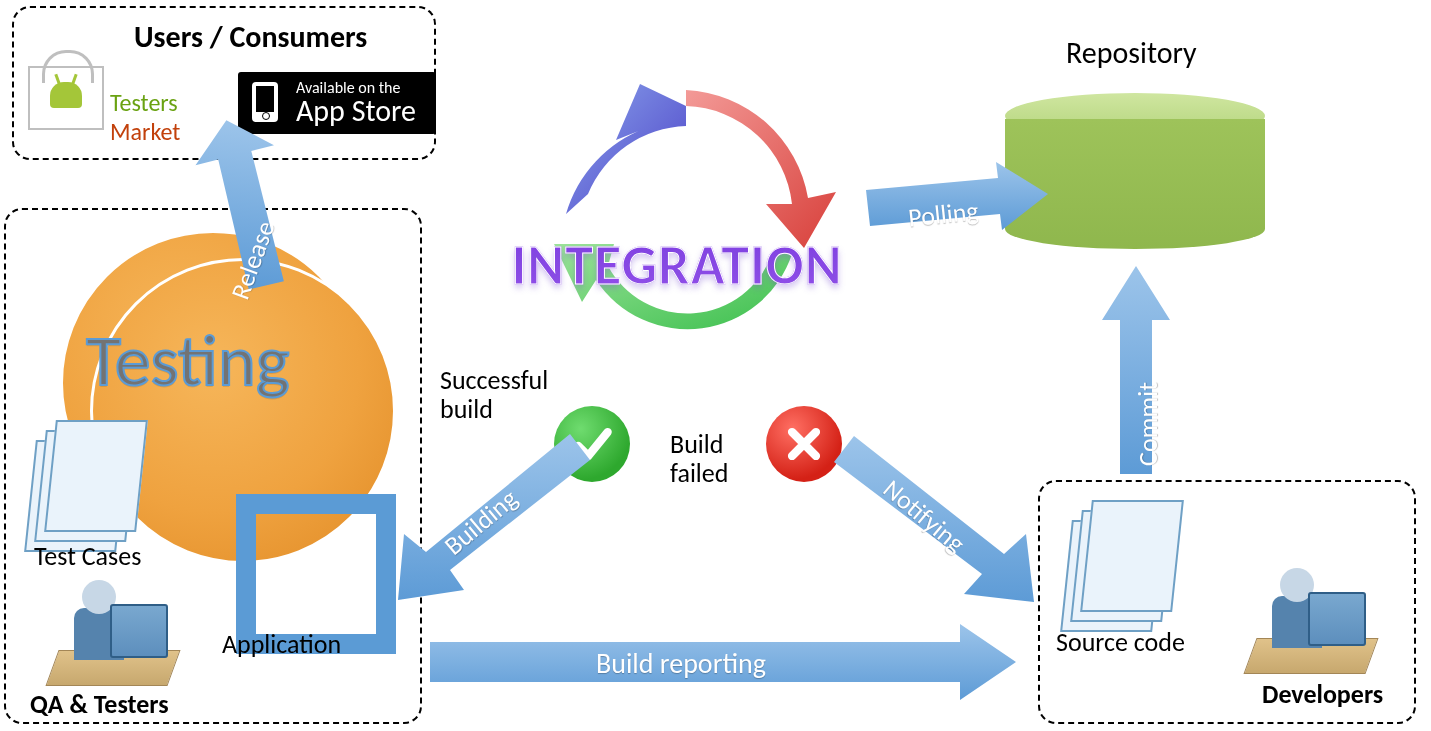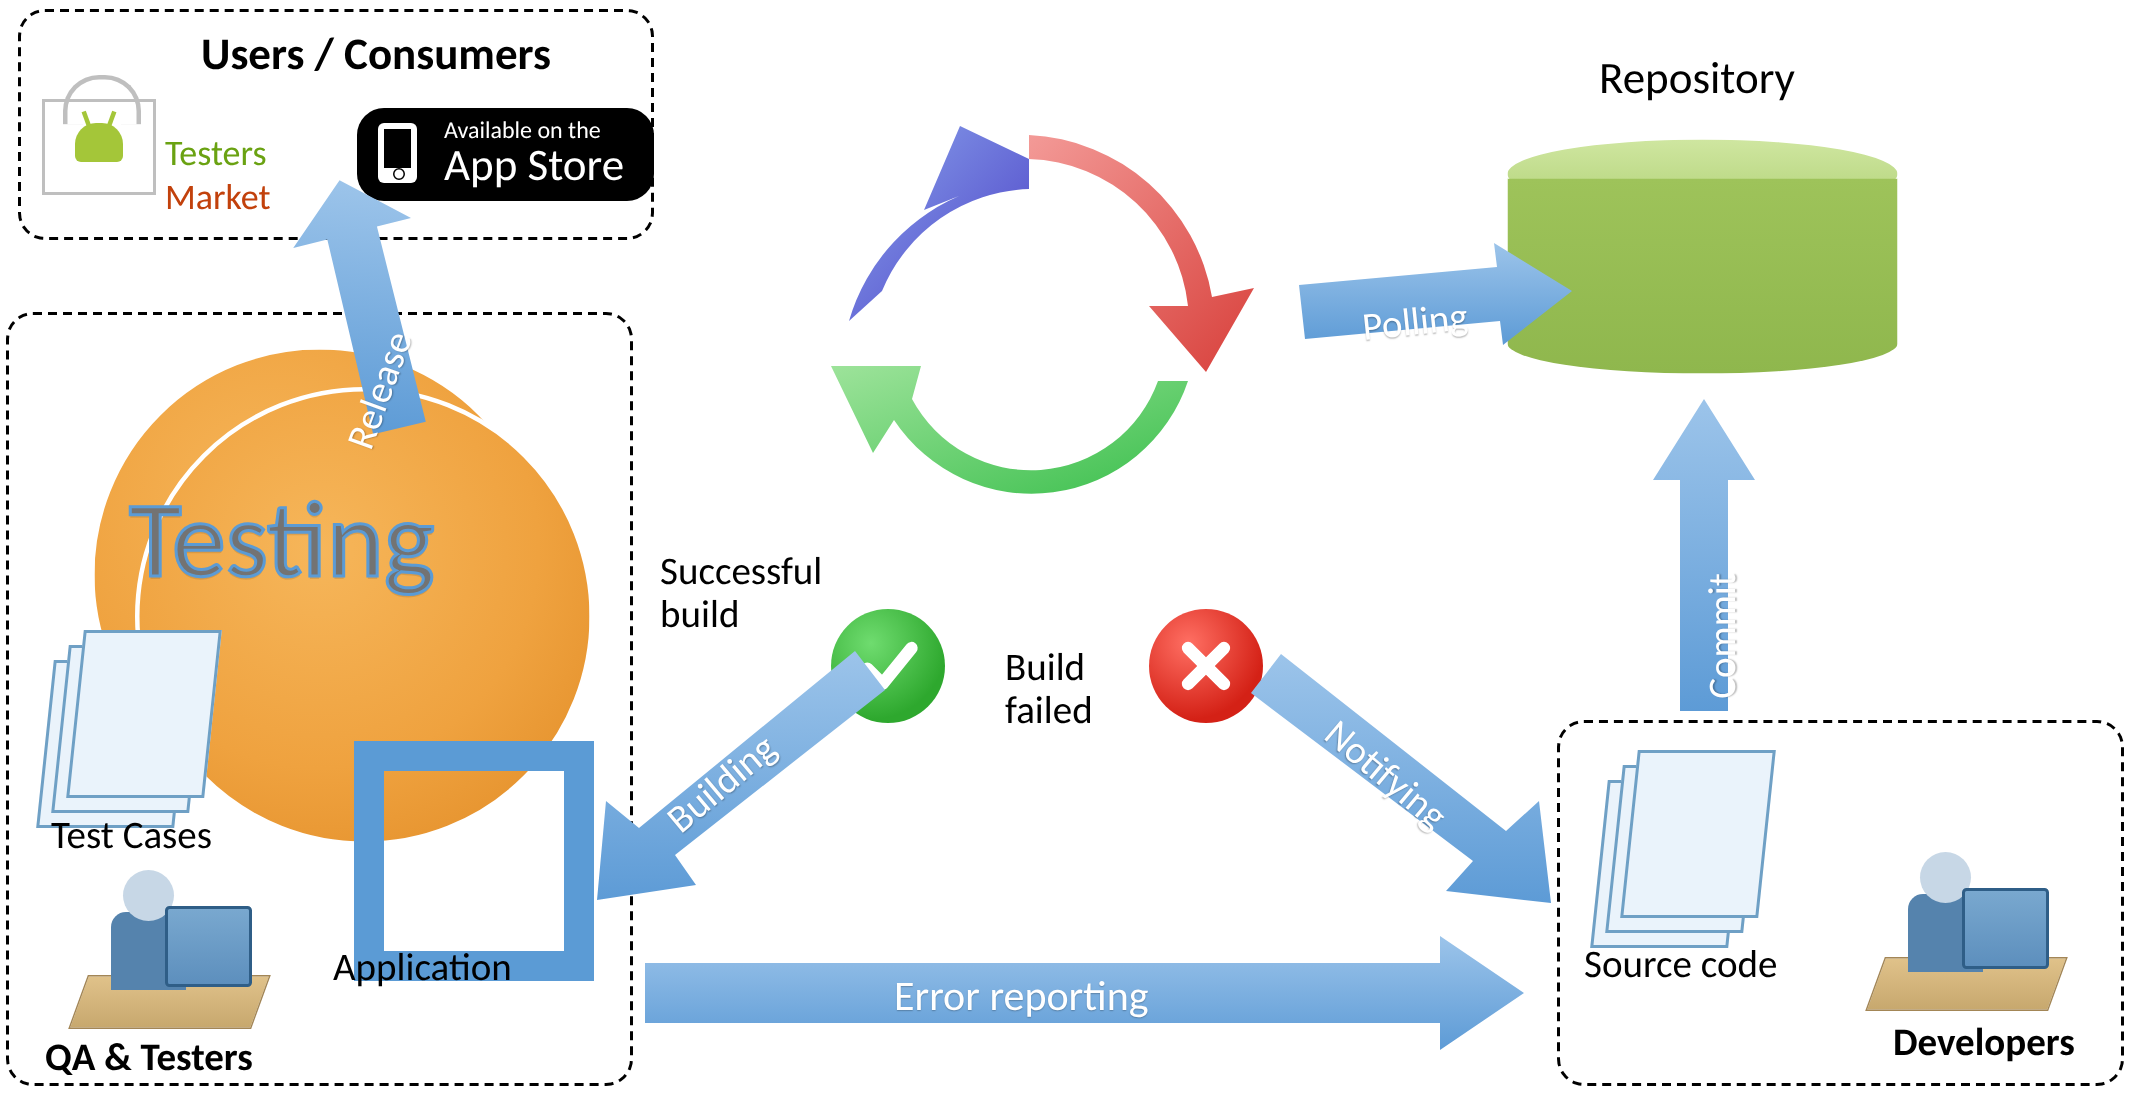--- a/index.html
+++ b/index.html
@@ -34,21 +34,21 @@
 .person-wrap{position:absolute;width:120px;height:120px}
 .desk{position:absolute;left:0;top:80px;width:120px;height:34px;background:linear-gradient(#e0c28a,#c7a86e);transform:skewX(-20deg);border:1px solid #a38656}
 .monitor{position:absolute;left:58px;top:34px;width:54px;height:50px;background:linear-gradient(#79a8cf,#5d8fbd);border:2px solid #2f5e87;border-radius:3px}
 .head{position:absolute;left:30px;top:10px;width:34px;height:34px;border-radius:50%;background:#c7d7e6}
 .torso{position:absolute;left:22px;top:38px;width:50px;height:52px;border-radius:10px 10px 0 0;background:#5583ad}
 
 .cylinder{position:absolute}
 .cylinder .top{width:100%;height:46px;border-radius:50%;background:linear-gradient(180deg,#cfe6a0,#b3d37a);border:3px solid #fff}
 .cylinder .body{width:100%;height:130px;margin-top:-23px;border-radius:0 0 50% 50%/0 0 23px 23px;background:linear-gradient(180deg,#9ec35a,#8fb74d);border:3px solid #fff;border-top:none}
 
-.appstore{position:absolute;background:#000;border-radius:18px;padding:8px 14px 10px 58px;color:#fff}
+.appstore{position:absolute;background:#000;border-radius:3px;padding:8px 14px 10px 58px;color:#fff}
 .appstore .small{font-size:16px;line-height:1}
 .appstore .big{font-size:30px;line-height:1;font-weight:500}
 
 .android-badge{position:absolute}
 .bag{width:72px;height:60px;background:#fff;border:2px solid #bfbfbf;position:relative}
 .bag::before{content:"";position:absolute;left:12px;top:-18px;width:46px;height:30px;border:3px solid #bfbfbf;border-bottom:none;border-radius:24px 24px 0 0}
 .droid{position:absolute;width:32px;height:26px;background:#a4c639;border-radius:14px 14px 4px 4px;left:20px;top:14px}
 .droid::before,.droid::after{content:"";position:absolute;top:-8px;width:3px;height:10px;background:#a4c639}
 .droid::before{left:6px;transform:rotate(-20deg)}
 .droid::after{right:6px;transform:rotate(20deg)}
@@ -158,21 +158,21 @@
         <stop offset="0" stop-color="#9de39a"></stop>
         <stop offset="1" stop-color="#3bbf4d"></stop>
       </linearGradient>
   </defs>
   <path d="M150 22 A110 110 0 0 1 256 120 L230 120 L268 164 L300 108 L272 114 A130 130 0 0 0 150 6 Z" fill="url(#rg1)"></path>
   <path d="M52 90 A110 110 0 0 1 150 22 L150 2 L104 -20 L80 36 L110 24 A130 130 0 0 0 30 110 Z" transform="translate(0,20)" fill="url(#rg2)"></path>
   <path d="M256 170 A110 110 0 0 1 60 196 L46 218 L18 160 L78 160 L72 182 A90 90 0 0 0 236 170 Z" fill="url(#rg3)"></path>
 </svg>
 
 <div class="big-title" style="left:462px;top:180px;width:430px">
-  <br>
+  <br><span>INTEGRATION</span>
 </div>
 
 <div class="label" style="left:440px;top:366px;width:150px">Successful build</div>
 <div class="status-disc ok" style="left:554px;top:406px">
   <svg viewBox="0 0 50 50">
       <path d="M10 27 L21 38 L42 12"></path>
     </svg>
 </div>
 
 <div class="label" style="left:670px;top:430px;width:110px">Build failed</div>
@@ -193,21 +193,21 @@
 <div class="arrow-label" style="left:438px;top:506px;transform:rotate(-40deg)">Building</div>
 
 <svg class="arrow" style="left:832px;top:414px;width:210px;height:200px">
   <path d="M22 22 L2 48 L150 160 L132 180 L202 188 L194 120 L172 140 Z"></path>
 </svg>
 <div class="arrow-label" style="left:876px;top:500px;transform:rotate(40deg)">Notifying</div>
 
 <svg class="arrow" style="left:420px;top:622px;width:600px;height:80px">
   <path d="M10 20 L540 20 L540 2 L596 40 L540 78 L540 60 L10 60 Z"></path>
 </svg>
-<div class="arrow-label" style="left:596px;top:646px;font-size:28px">Error reporting</div>
+<div class="arrow-label" style="left:596px;top:646px;font-size:28px">Build reporting</div>
 
 <svg class="arrow" style="left:860px;top:168px;width:190px;height:80px">
   <path d="M6 22 L138 10 L136 -6 L188 26 L142 62 L140 46 L10 58 Z"></path>
 </svg>
 <div class="arrow-label" style="left:908px;top:198px;transform:rotate(-6deg)">Polling</div>
 
 <svg class="arrow" style="left:1096px;top:264px;width:80px;height:220px">
   <path d="M24 210 L24 56 L6 56 L40 2 L74 56 L56 56 L56 210 Z"></path>
 </svg>
 <div class="arrow-label" style="left:1106px;top:408px;transform:rotate(-90deg)">Commit</div>

